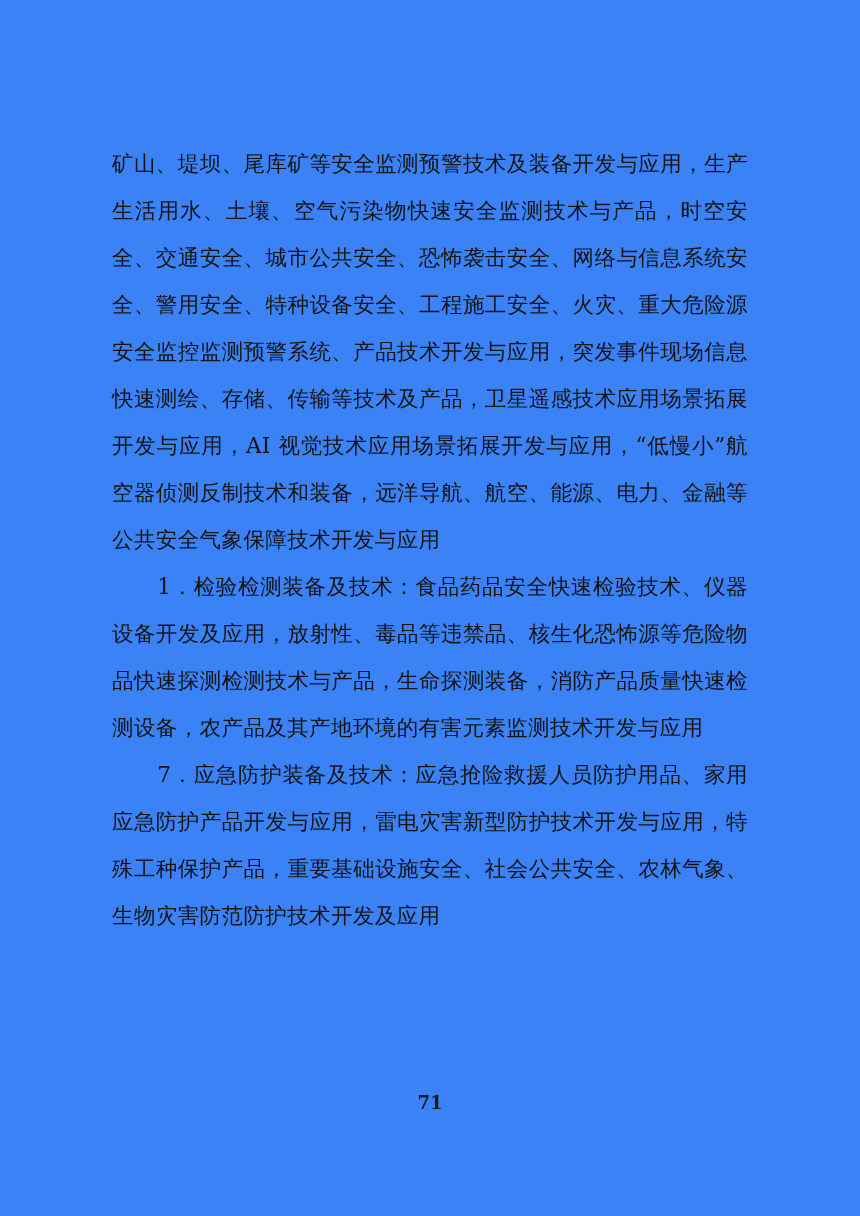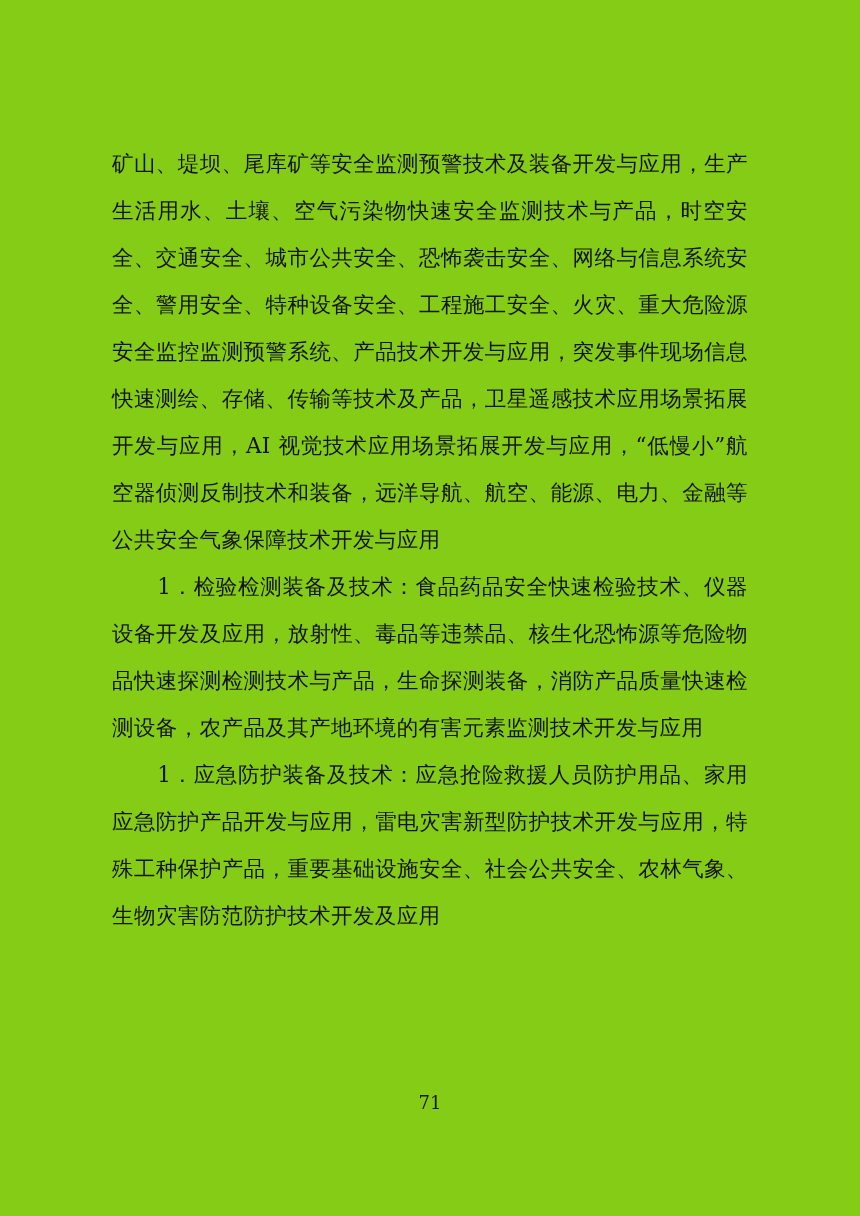--- a/index.html
+++ b/index.html
@@ -12,21 +12,21 @@
     height: 1216px;
     font-family: "DejaVu Serif", "Liberation Serif", serif;
     color: #1a1a1a;
   }
   .page {
     position: relative;
     width: 860px;
     height: 1216px;
     box-sizing: border-box;
     padding: 140px 112px 0 112px;
-    background: #84cc16;
+    background: #3b82f6;
   }
   .doc-body {
     font-size: 21.5px;
     line-height: 47px;
     text-align: justify;
     text-justify: inter-ideograph;
     letter-spacing: 0.4px;
     color: #141414;
   }
   .para {
@@ -39,25 +39,26 @@
   }
   .page-number {
     position: absolute;
     left: 0;
     right: 0;
     top: 1092px;
     text-align: center;
     font-size: 18px;
     font-family: "DejaVu Serif", "Liberation Serif", serif;
     color: #1a1a1a;
+    font-weight: bold;
   }
 </style>
 </head>
 <body>
 
 <div class="page">
   <div class="doc-body">
     <p class="para">矿山、堤坝、尾库矿等安全监测预警技术及装备开发与应用，生产生活用水、土壤、空气污染物快速安全监测技术与产品，时空安全、交通安全、城市公共安全、恐怖袭击安全、网络与信息系统安全、警用安全、特种设备安全、工程施工安全、火灾、重大危险源安全监控监测预警系统、产品技术开发与应用，突发事件现场信息快速测绘、存储、传输等技术及产品，卫星遥感技术应用场景拓展开发与应用，AI 视觉技术应用场景拓展开发与应用，“低慢小”航空器侦测反制技术和装备，远洋导航、航空、能源、电力、金融等公共安全气象保障技术开发与应用</p>
     <p class="para-indent">1．检验检测装备及技术：食品药品安全快速检验技术、仪器设备开发及应用，放射性、毒品等违禁品、核生化恐怖源等危险物品快速探测检测技术与产品，生命探测装备，消防产品质量快速检测设备，农产品及其产地环境的有害元素监测技术开发与应用</p>
-    <p class="para-indent">1．应急防护装备及技术：应急抢险救援人员防护用品、家用应急防护产品开发与应用，雷电灾害新型防护技术开发与应用，特殊工种保护产品，重要基础设施安全、社会公共安全、农林气象、生物灾害防范防护技术开发及应用</p>
+    <p class="para-indent">7．应急防护装备及技术：应急抢险救援人员防护用品、家用应急防护产品开发与应用，雷电灾害新型防护技术开发与应用，特殊工种保护产品，重要基础设施安全、社会公共安全、农林气象、生物灾害防范防护技术开发及应用</p>
   </div>
   <div class="page-number">71</div>
 </div>
 
 </body></html>

